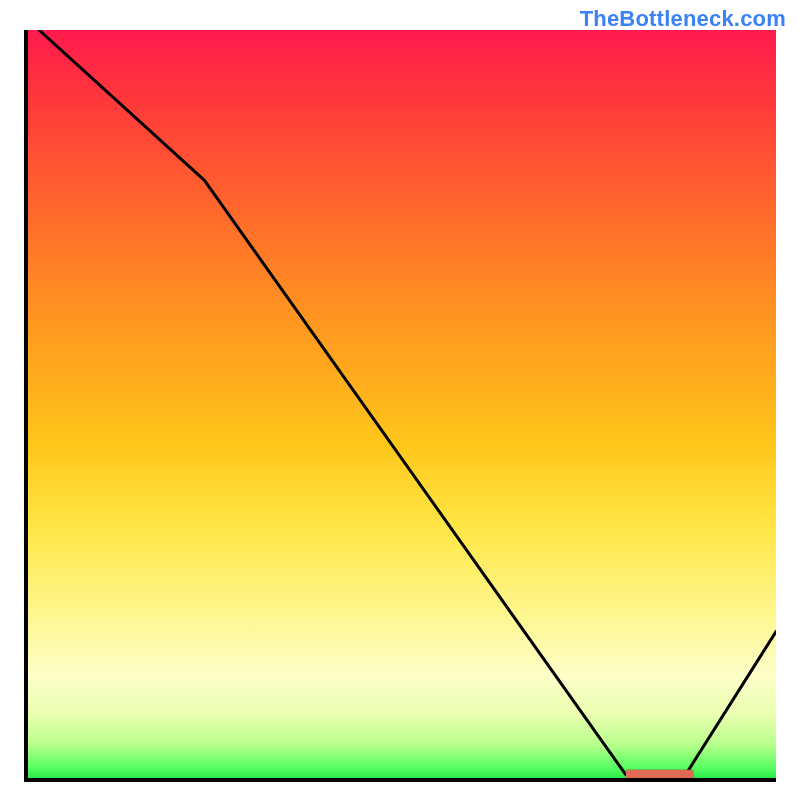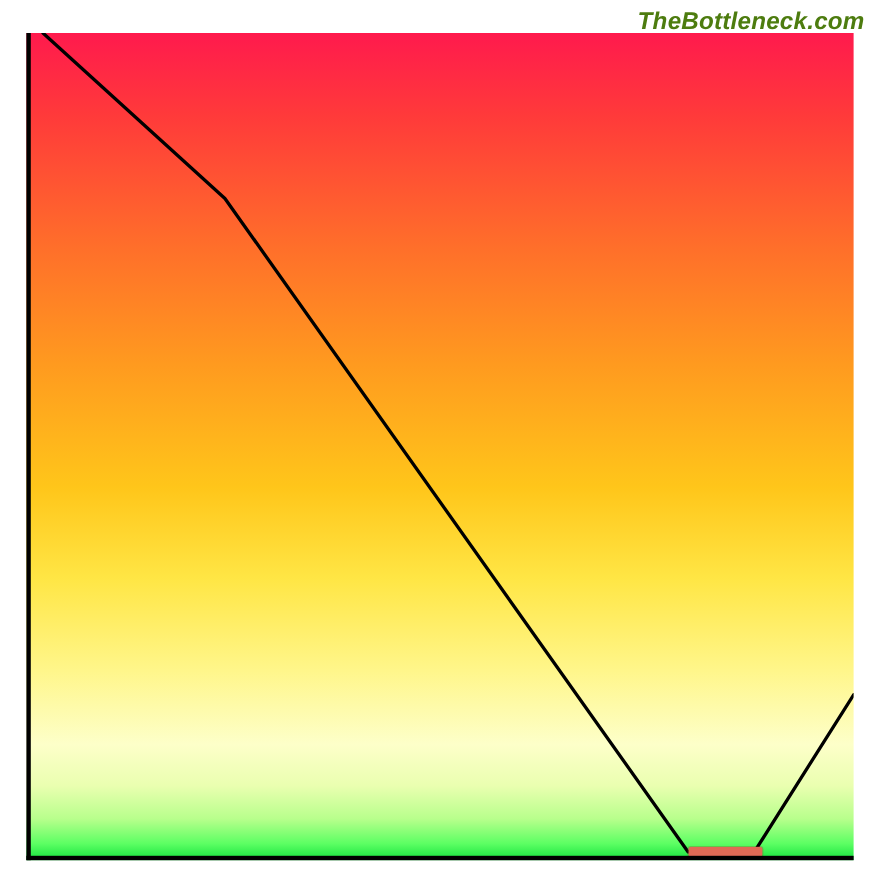--- a/index.html
+++ b/index.html
@@ -15,24 +15,23 @@
     position: relative;
     width: 800px;
     height: 800px;
   }
   .watermark {
     position: absolute;
     top: 6px;
     right: 14px;
     font-size: 22px;
     font-weight: bold;
-    color: #4d7c0f;
+    color: #3b82f6;
     letter-spacing: 0.2px;
     user-select: none;
-    font-style: italic;
   }
   .plot {
     position: absolute;
     left: 24px;
     top: 30px;
     width: 752px;
     height: 752px;
   }
   .plot-inner {
     position: absolute;

